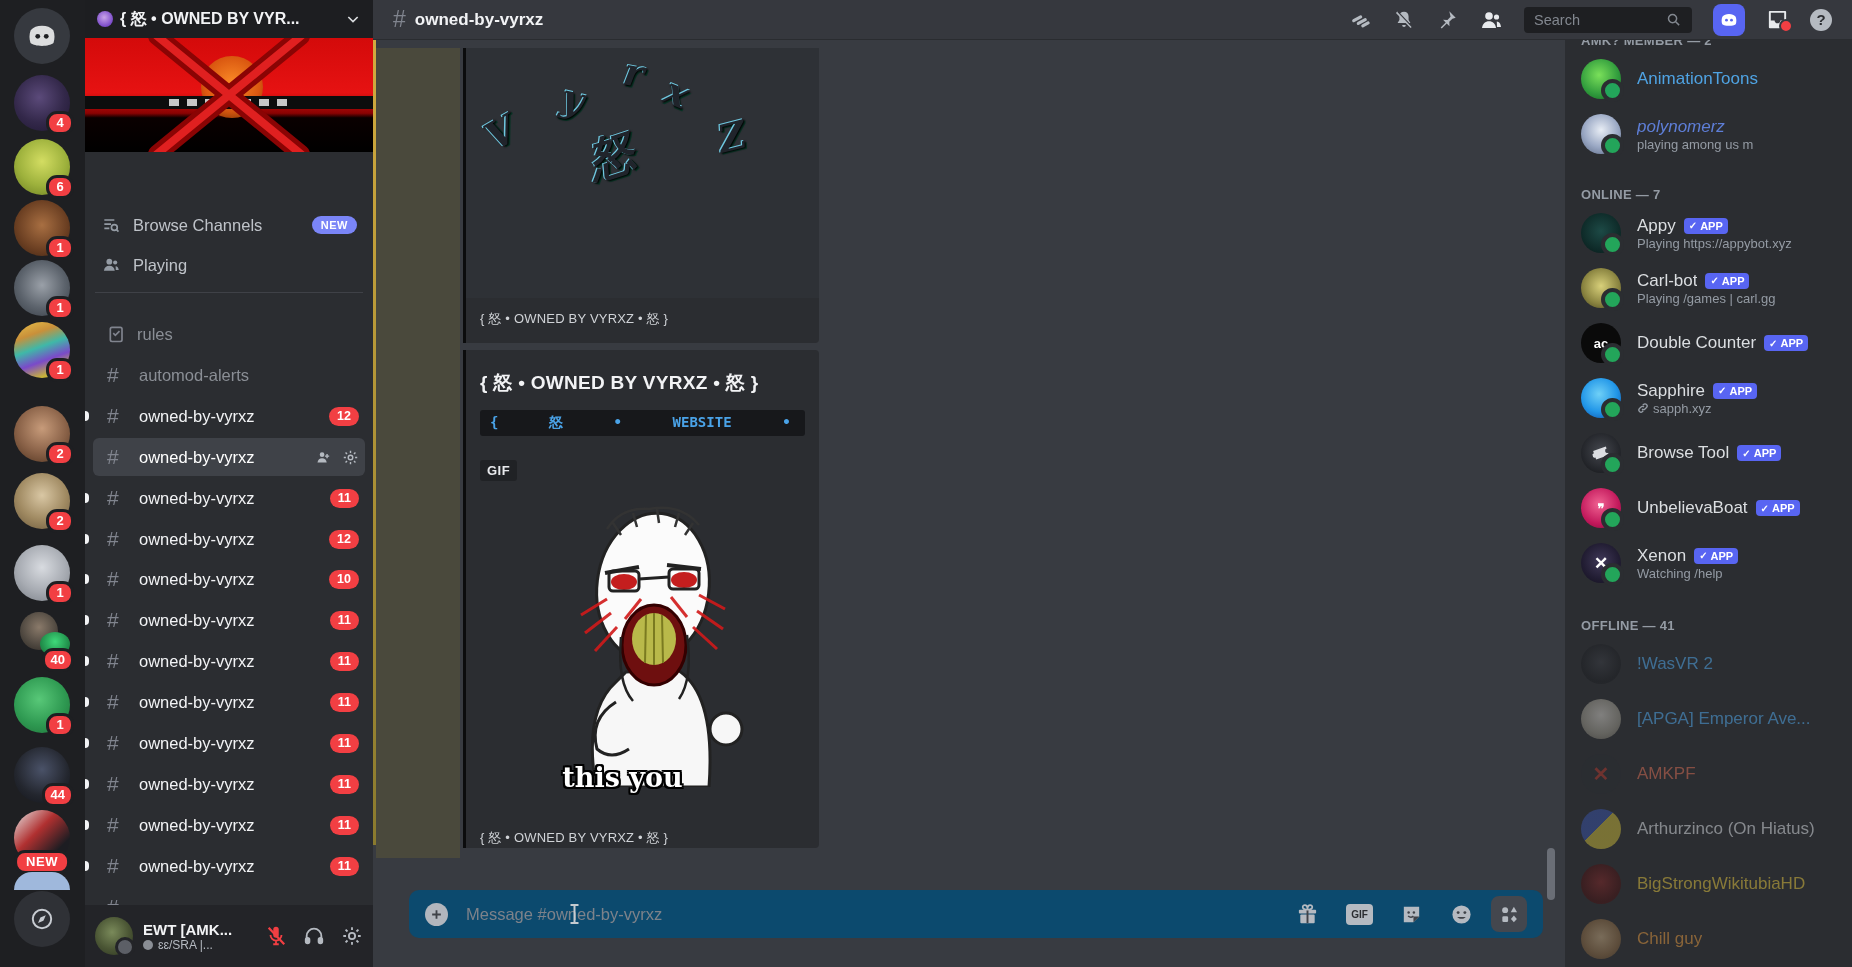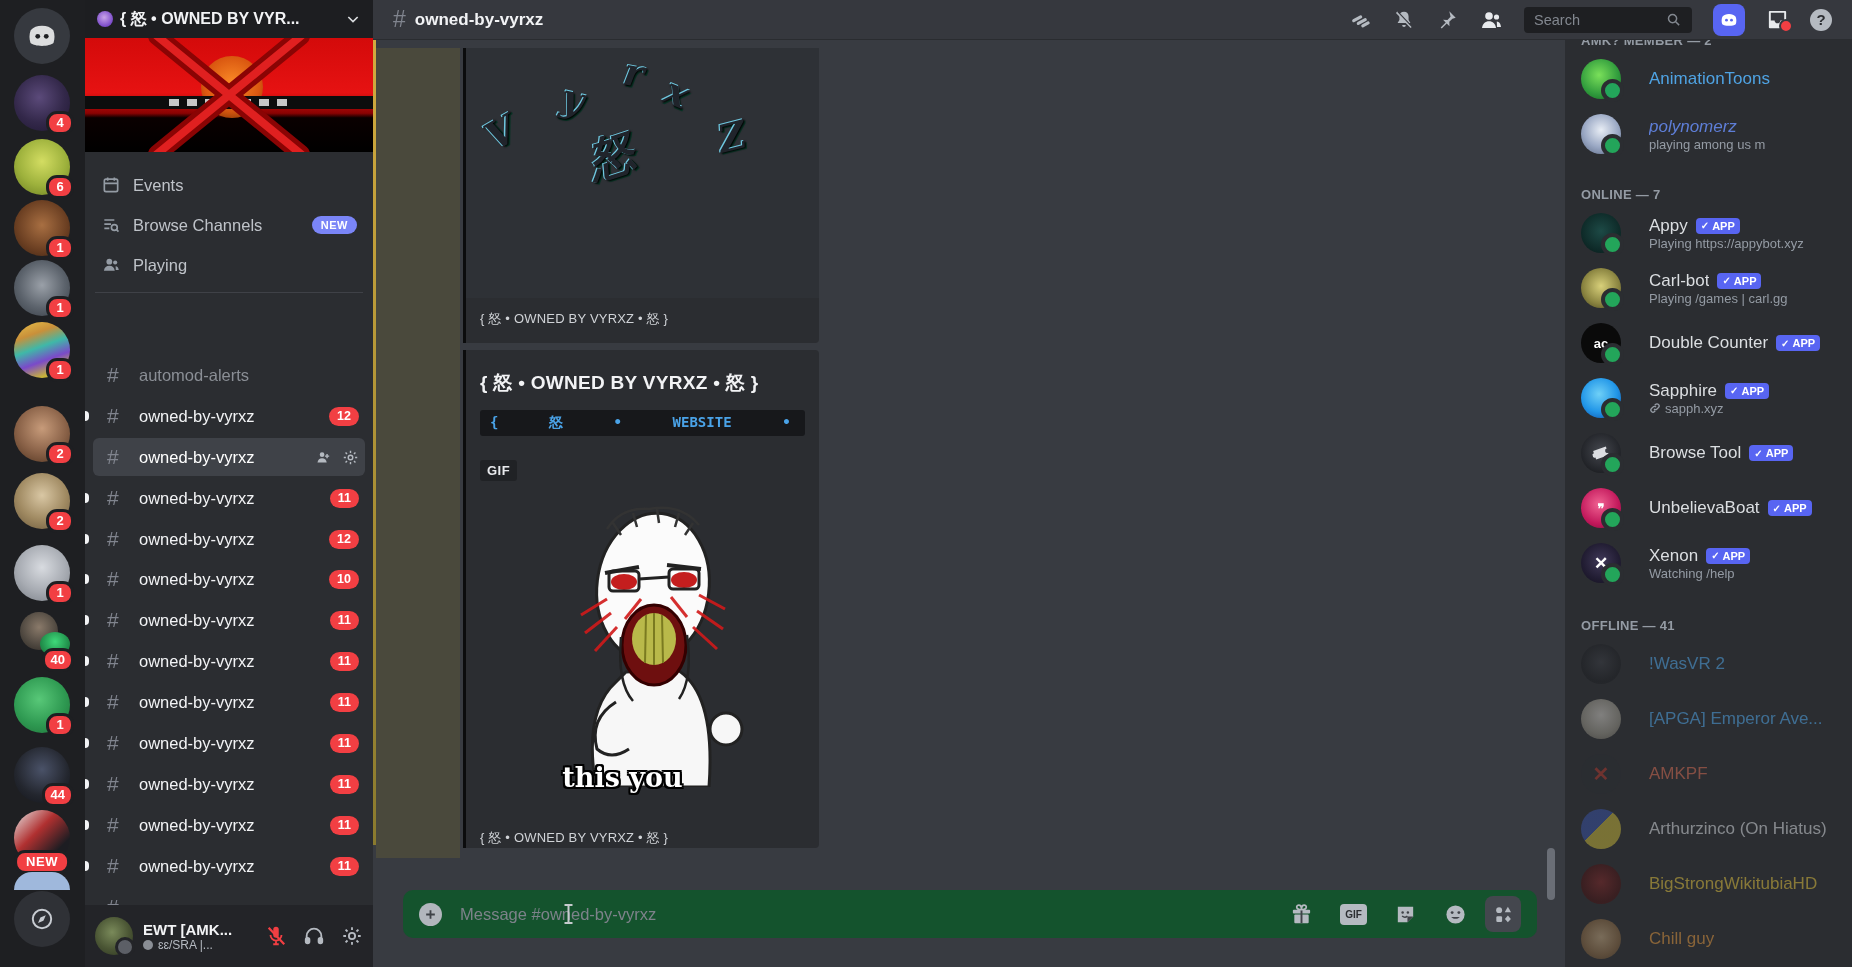--- a/index.html
+++ b/index.html
@@ -121,21 +121,21 @@
   .e2-codebar span{color:#4aa3e8;font-family:"DejaVu Sans Mono",monospace;font-size:14px;font-weight:bold;white-space:pre;}
   .gif-chip{display:inline-block;margin:24px 0 0 14px;background:#202225;color:#e8eaed;font-size:13px;
     font-weight:bold;padding:3px 7px;border-radius:3px;letter-spacing:.5px;}
   .e2-img{position:relative;height:330px;margin-top:6px;}
   .gif-caption{position:absolute;left:0;right:40px;bottom:24px;text-align:center;color:#fff;
     font-family:"DejaVu Serif",serif;font-weight:bold;font-size:27px;
     text-shadow:2px 0 #000,-2px 0 #000,0 2px #000,0 -2px #000,2px 2px #000,-2px -2px #000,2px -2px #000,-2px 2px #000;}
 
   .chat-scroll{position:absolute;right:10px;top:808px;width:8px;height:52px;border-radius:4px;background:#6a6e76;}
 
-  .inputbar{position:absolute;left:30px;top:850px;width:1134px;height:48px;background:#14532d;border-radius:10px;
+  .inputbar{position:absolute;left:36px;top:850px;width:1134px;height:48px;background:#0c4a6e;border-radius:10px;
     display:flex;align-items:center;padding:0 16px;box-sizing:border-box;}
   .plus-circle{width:23px;height:23px;border-radius:50%;background:#b2b6bd;display:flex;align-items:center;
     justify-content:center;flex:0 0 auto;cursor:pointer;}
   .msg-input{background:transparent;border:none;outline:none;color:#dbdee1;font-size:16.5px;margin-left:16px;
     width:560px;font-family:"Liberation Sans",sans-serif;}
   .msg-input::placeholder{color:#7d828a;}
   .ibeam{margin-left:-460px;opacity:.95;}
   .in-icons{margin-left:auto;display:flex;align-items:center;gap:27px;}
   .in-ico{cursor:pointer;}
   .gifbox{width:27px;height:21px;border-radius:4px;background:#b5bac1;color:#2b2d31;font-size:10px;
@@ -147,21 +147,21 @@
   .members{position:absolute;left:1565px;top:40px;width:323px;height:927px;background:#2b2d31;overflow:hidden;
     padding:0 0 10px 16px;box-sizing:border-box;}
   .m-track{position:absolute;right:0;top:0;width:9px;height:927px;background:#26272b;}
   .m-header{color:#949ba4;font-size:13px;font-weight:bold;letter-spacing:.3px;margin:16px 0 8px;white-space:nowrap;}
   .m-header.clip{margin-top:-7px;}
   .m-row{display:flex;align-items:center;height:46px;margin-bottom:9px;cursor:pointer;}
   .m-av{width:40px;height:40px;border-radius:50%;flex:0 0 auto;position:relative;display:flex;
     align-items:center;justify-content:center;color:#fff;font-weight:bold;font-size:13px;}
   .m-dot{position:absolute;right:-3px;bottom:-3px;width:15px;height:15px;border-radius:50%;
     background:#23a55a;border:4px solid #2b2d31;}
-  .m-texts{margin-left:28px;min-width:0;}
+  .m-texts{margin-left:16px;min-width:0;}
   .m-name{font-size:17px;color:#dbdee1;white-space:nowrap;overflow:hidden;text-overflow:ellipsis;max-width:200px;display:flex;align-items:center;}
   .m-name .nm{overflow:hidden;text-overflow:ellipsis;white-space:nowrap;}
   .m-status{font-size:13px;color:#949ba4;white-space:nowrap;overflow:hidden;text-overflow:ellipsis;max-width:210px;
     display:flex;align-items:center;gap:4px;}
   .app-badge{margin-left:8px;background:#5865f2;color:#fff;font-size:11px;font-weight:bold;border-radius:4px;
     padding:2px 5px;display:inline-flex;align-items:center;gap:3px;flex:0 0 auto;}
   .app-badge .chk{font-size:10px;}
   .italic .nm{font-style:italic;}
   .offline .m-av{opacity:.45;}
   .offline .m-name{opacity:.55;}
@@ -264,29 +264,20 @@
       <div class="banner-band"></div>
       <div class="banner-dashes"></div>
       <svg class="banner-x" viewBox="0 0 164 126">
         <path d="M10 4 L154 122" stroke="#8a0404" stroke-width="18" stroke-linecap="round"></path>
         <path d="M154 4 L10 122" stroke="#8a0404" stroke-width="18" stroke-linecap="round"></path>
         <path d="M10 4 L154 122" stroke="#e02020" stroke-width="8" stroke-linecap="round"></path>
         <path d="M154 4 L10 122" stroke="#e02020" stroke-width="8" stroke-linecap="round"></path>
       </svg>
     </div>
 
-    <div class="nav-item" style="top:166px">
-      <span>
-        <svg width="20" height="20" viewBox="0 0 24 24" fill="none" stroke="#949ba4" stroke-width="2">
-            <rect x="4" y="5" width="16" height="15" rx="2"></rect>
-            <path d="M8 3v4M16 3v4M4 10h16"></path>
-          </svg>
-      </span>
-      <span class="nav-label">Events</span>
-    </div>
     <div class="nav-item" style="top:206px">
       <span>
         <svg width="20" height="20" viewBox="0 0 24 24" fill="none" stroke="#949ba4" stroke-width="2">
             <path d="M4 6h12M4 11h8M4 16h6"></path>
             <circle cx="16" cy="15" r="3.5"></circle>
             <path d="M18.5 17.5L21 20"></path>
           </svg>
       </span>
       <span class="nav-label">Browse Channels</span>
       <span class="badge-new">NEW</span>
@@ -298,20 +289,29 @@
             <path d="M3.5 19c.5-4 3-6 6.5-6s6 2 6.5 6z"></path>
             <circle cx="17" cy="9" r="2.5"></circle>
             <path d="M17.5 13.5c2.2.3 3.4 1.7 3.8 4.5h-3.5"></path>
           </svg>
       </span>
       <span class="nav-label">Playing</span>
     </div>
 
     <div class="sb-divider"></div>
 
+    <div class="ch muted" style="top:315px">
+      <span>
+        <svg width="20" height="20" viewBox="0 0 24 24" fill="none" stroke="#80848e" stroke-width="2">
+            <rect x="4" y="4" width="14" height="17" rx="2"></rect>
+            <path d="M7.5 11l2.5 2.5 5-5"></path>
+          </svg>
+      </span>
+      <span class="chname">rules</span>
+    </div>
     <div class="ch muted" style="top:356px">
       <span class="hash">#</span>
       <span class="chname">automod-alerts</span>
     </div>
 
     <div class="ch unread" style="top:397px">
       <span class="unread-pill"></span>
       <span class="hash">#</span>
       <span class="chname">owned-by-vyrxz</span>
       <span class="chbadge">12</span>

